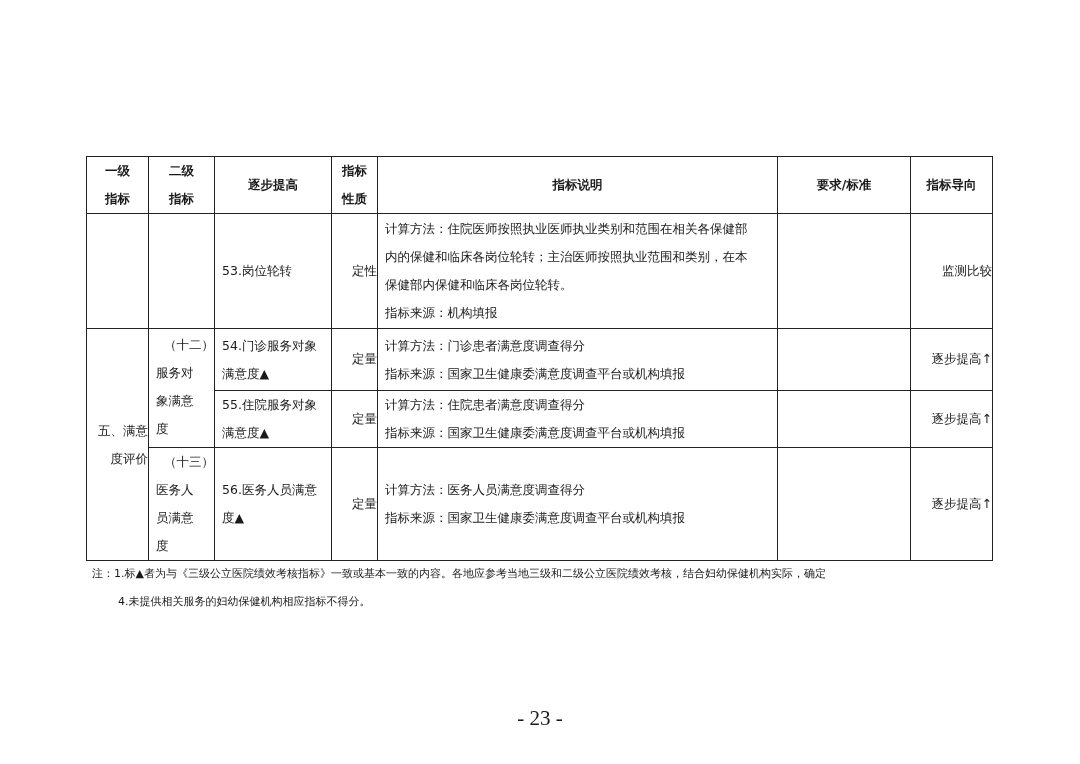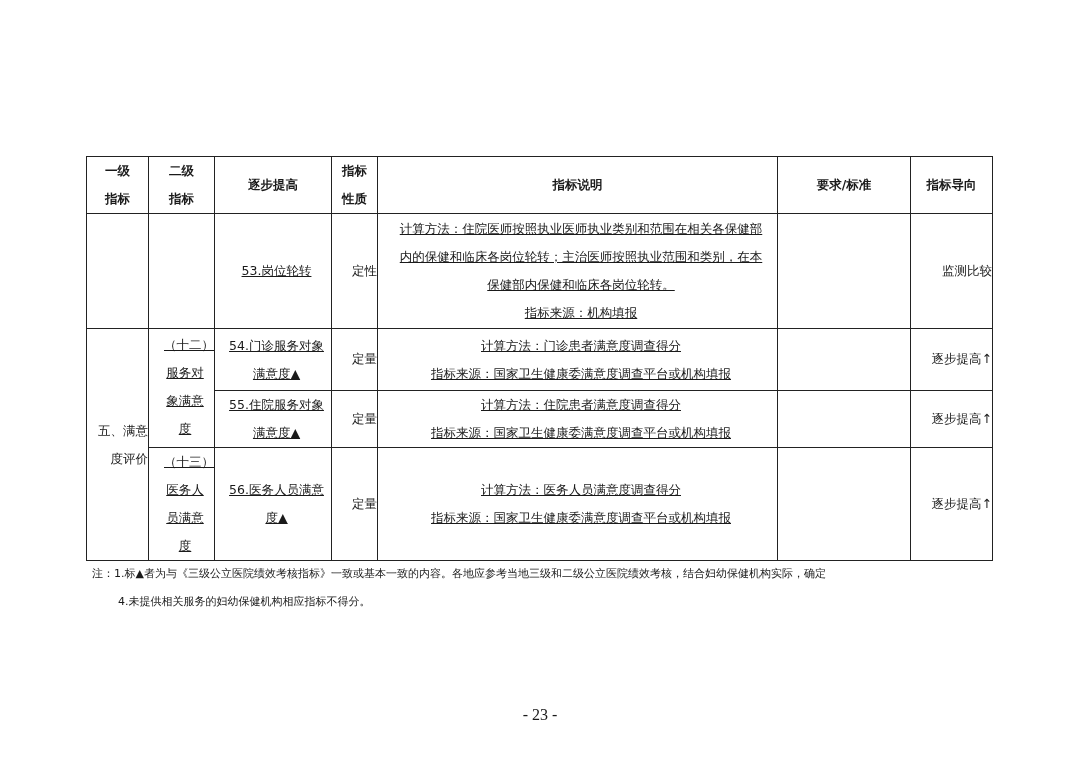--- a/index.html
+++ b/index.html
@@ -11,31 +11,31 @@
   table.grid {
     position:absolute; left:86px; top:116px; width:906px;
     border-collapse:collapse; table-layout:fixed;
     font-size:12.5px;
   }
   table.grid td, table.grid th {
     border:1.5px solid #222; padding:0; vertical-align:middle;
   }
   table.grid th { font-weight:bold; text-align:center; line-height:28px; }
   .c-center { text-align:right; }
-  .c-left { text-align:center; padding-left:7px !important;text-decoration:underline; }
+  .c-left { text-align:left; padding-left:7px !important; }
   .line { display:block; line-height:28px; }
   .desc .line { line-height:28px; }
   .notes {
     position:absolute; left:92px; top:520px; width:900px;
     font-size:11px; line-height:28px;
   }
   .notes .indent { padding-left:26px; }
   .pageno {
     position:absolute; left:0; width:1080px; top:666px; text-align:center;
-    font-family:"Liberation Serif","DejaVu Serif",serif; font-size:16px;
+    font-family:"Liberation Serif","DejaVu Serif",serif; font-size:21px;
   }
 </style>
 </head>
 <body>
 
 <div class="page">
 
   <table class="grid">
     <colgroup>
       <col style="width:62px">

